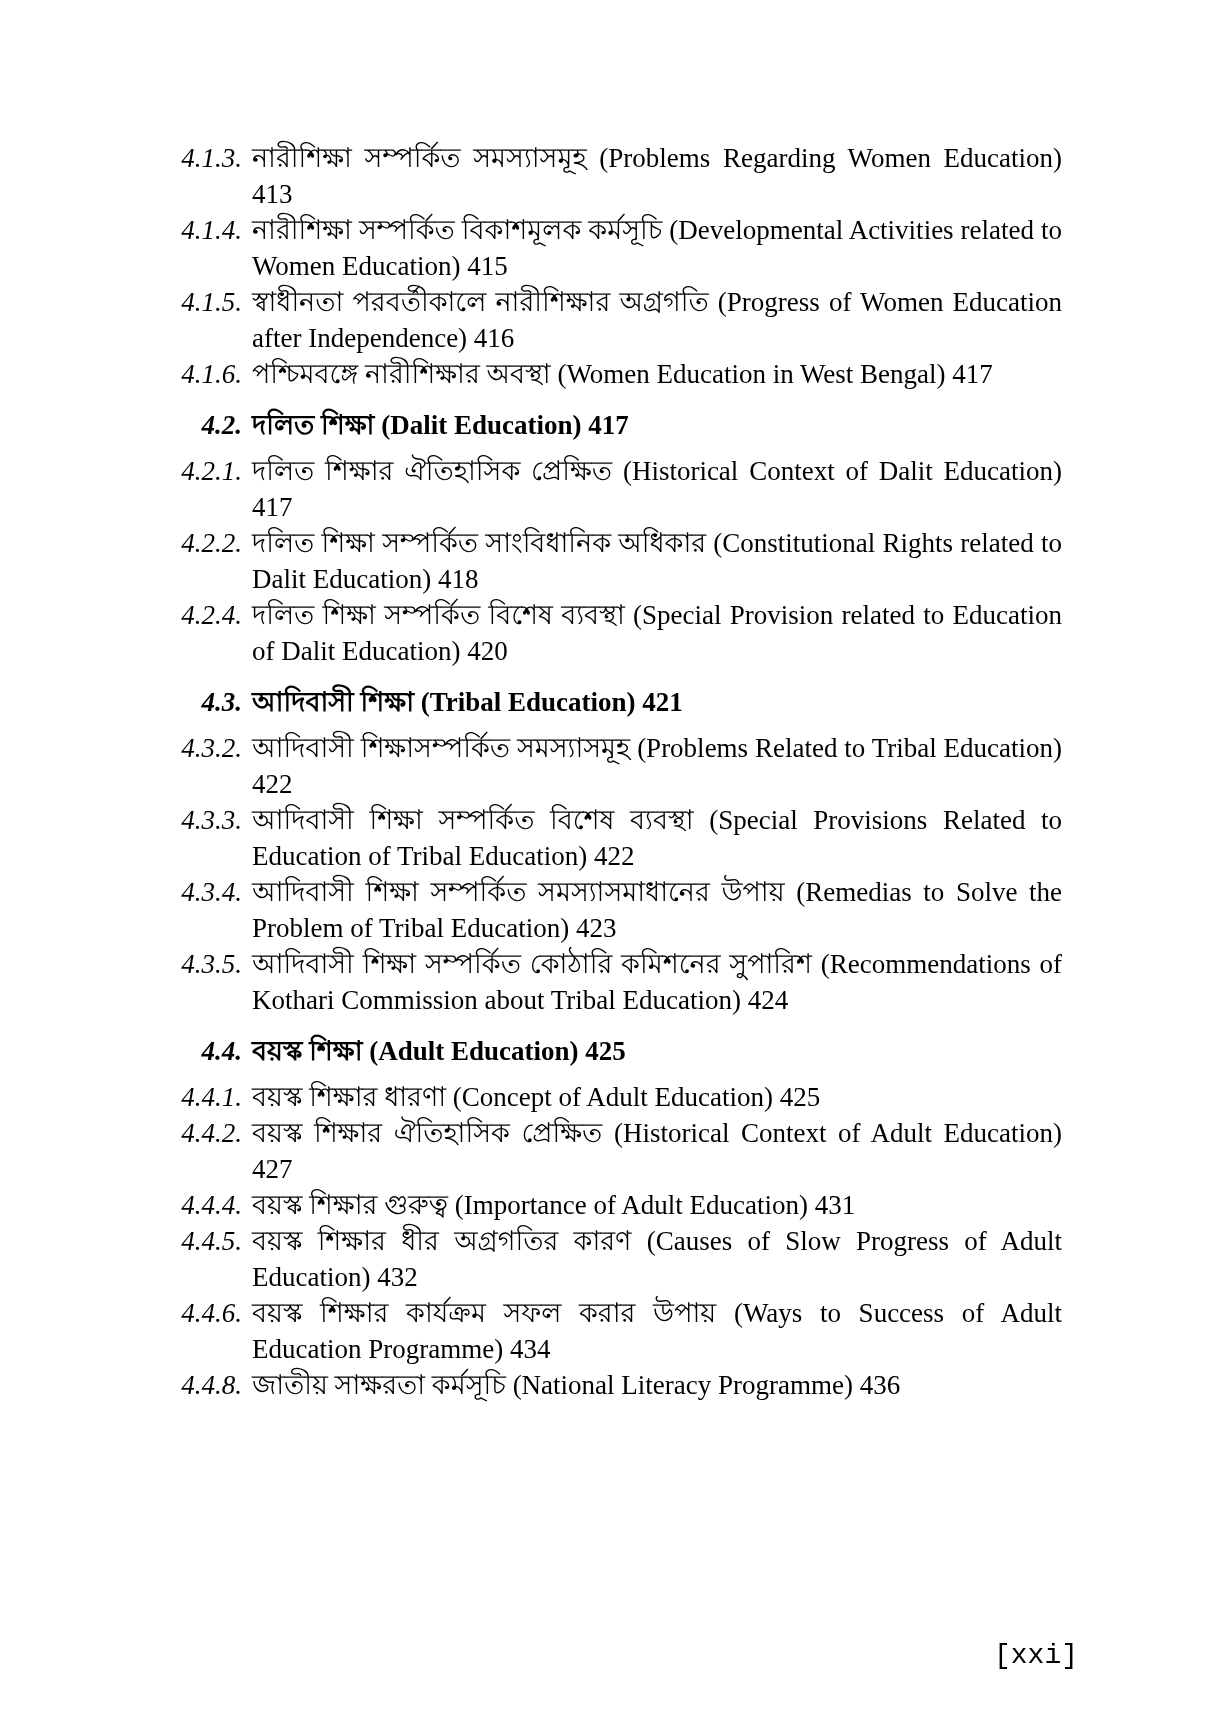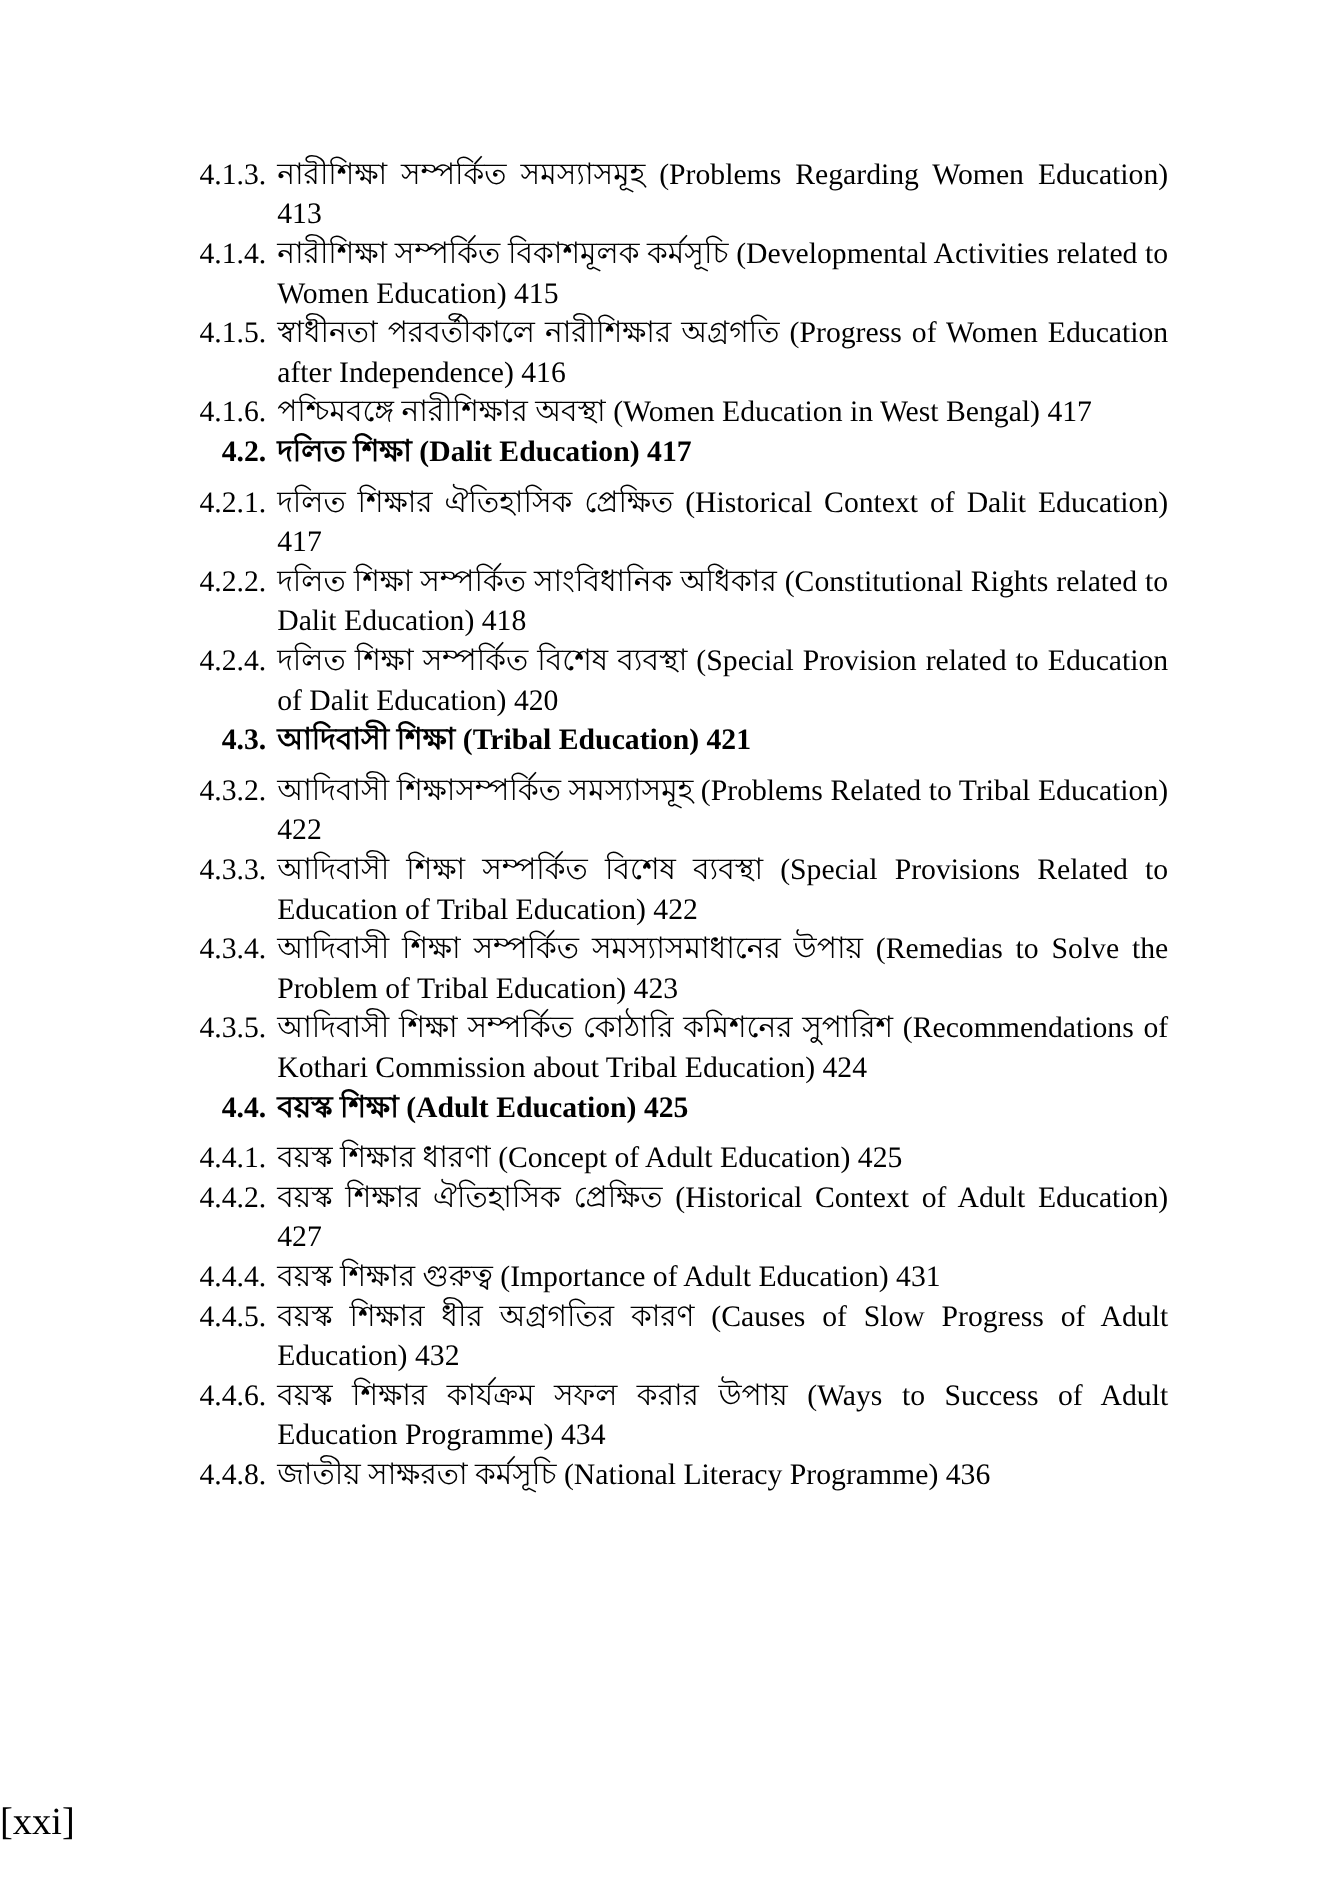--- a/index.html
+++ b/index.html
@@ -28,34 +28,37 @@
     text-align: justify;
     padding-left: 82px;
     text-indent: -82px;
   }
   .entry .num {
     display: inline-block;
     width: 72px;
     margin-right: 10px;
     text-align: right;
     text-indent: 0;
+    font-style: italic;
   }
   .entry.section {
     font-weight: bold;
     text-align: left;
+    margin-top: 15px;
     margin-bottom: 10px;
   }
   .page-footer {
     position: absolute;
     left: 0;
     top: 1638px;
     width: 1078px;
-    text-align: left;
-    font-size: 35px;
+    text-align: right;
+    font-size: 28px;
     line-height: 36px;
+    font-family: Liberation Mono, monospace;
   }
 </style>
 </head>
 <body>
 
 <div>
   <div class="toc-list">
   <p class="entry"><span class="num">4.1.3.</span><span lang="bn">নারীশিক্ষা সম্পর্কিত সমস্যাসমূহ</span> <span>(Problems Regarding Women Education)</span> <span>413</span></p>
 
   <p class="entry"><span class="num">4.1.4.</span><span lang="bn">নারীশিক্ষা সম্পর্কিত বিকাশমূলক কর্মসূচি</span> <span>(Developmental Activities related to Women Education)</span> <span>415</span></p>

